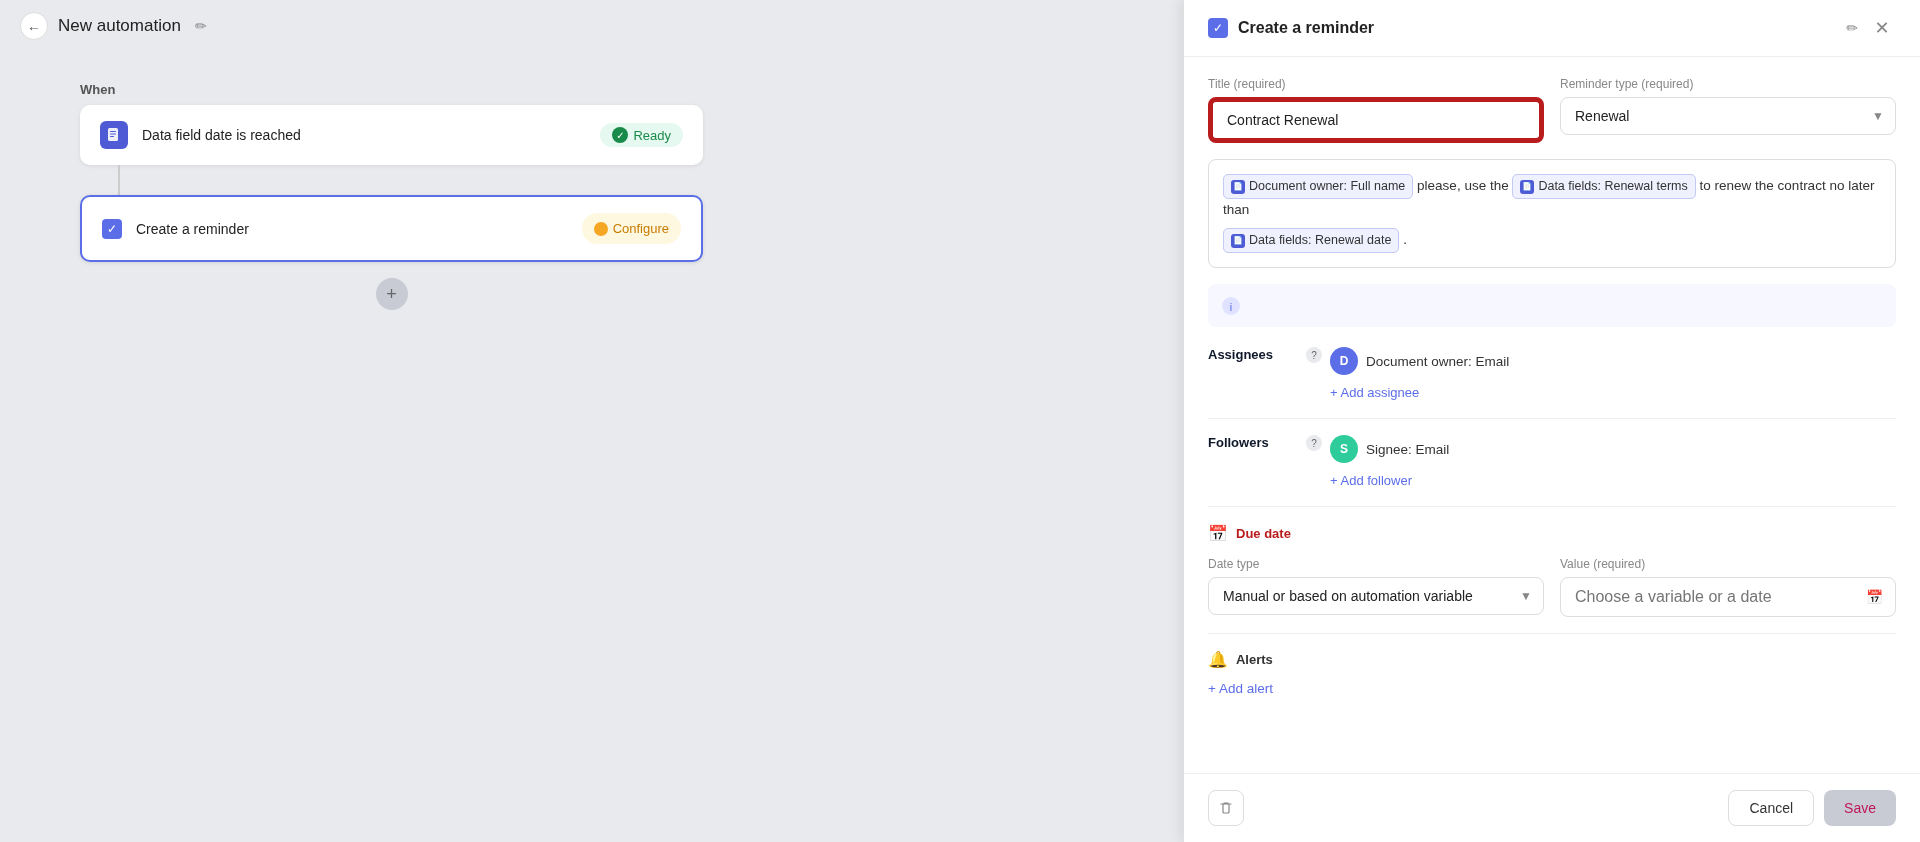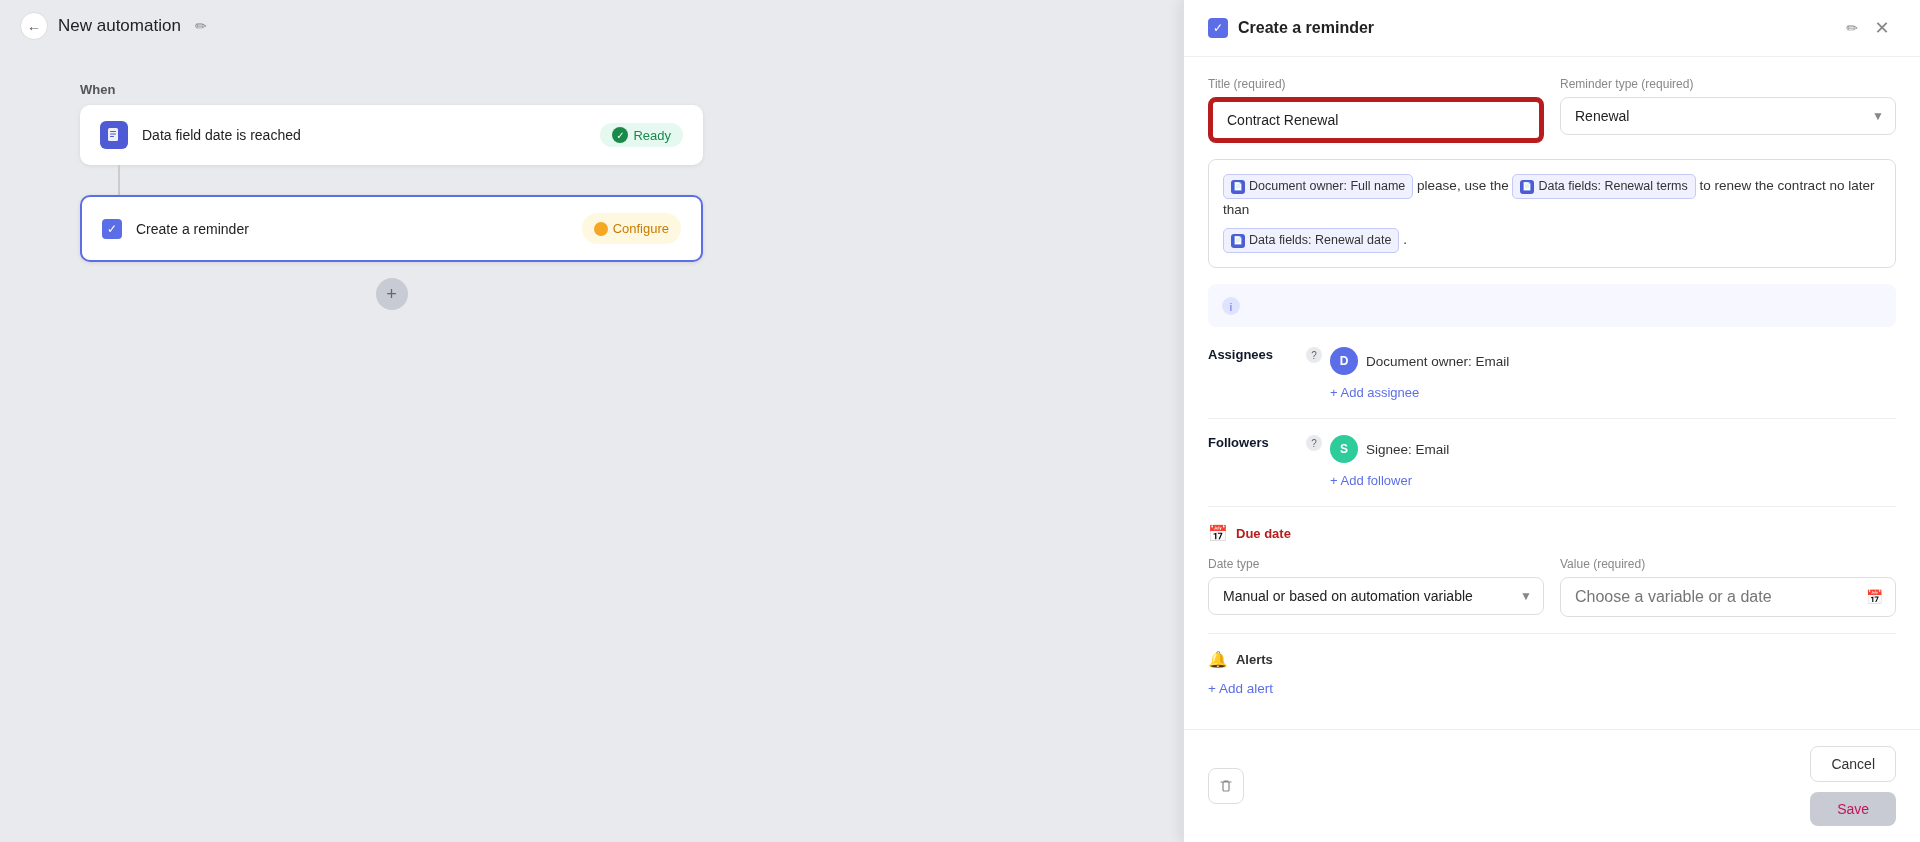--- a/index.html
+++ b/index.html
@@ -521,21 +521,20 @@
       display: flex; align-items: center; justify-content: center;
       cursor: pointer;
       color: #888;
       font-size: 16px;
       background: #fff;
     }
 
     .footer-right {
       display: flex;
       gap: 10px;
-      flex-direction: column;
     }
 
     .cancel-btn {
       padding: 9px 20px;
       border: 1px solid #ddd;
       border-radius: 8px;
       background: #fff;
       font-size: 14px;
       color: #333;
       cursor: pointer;

